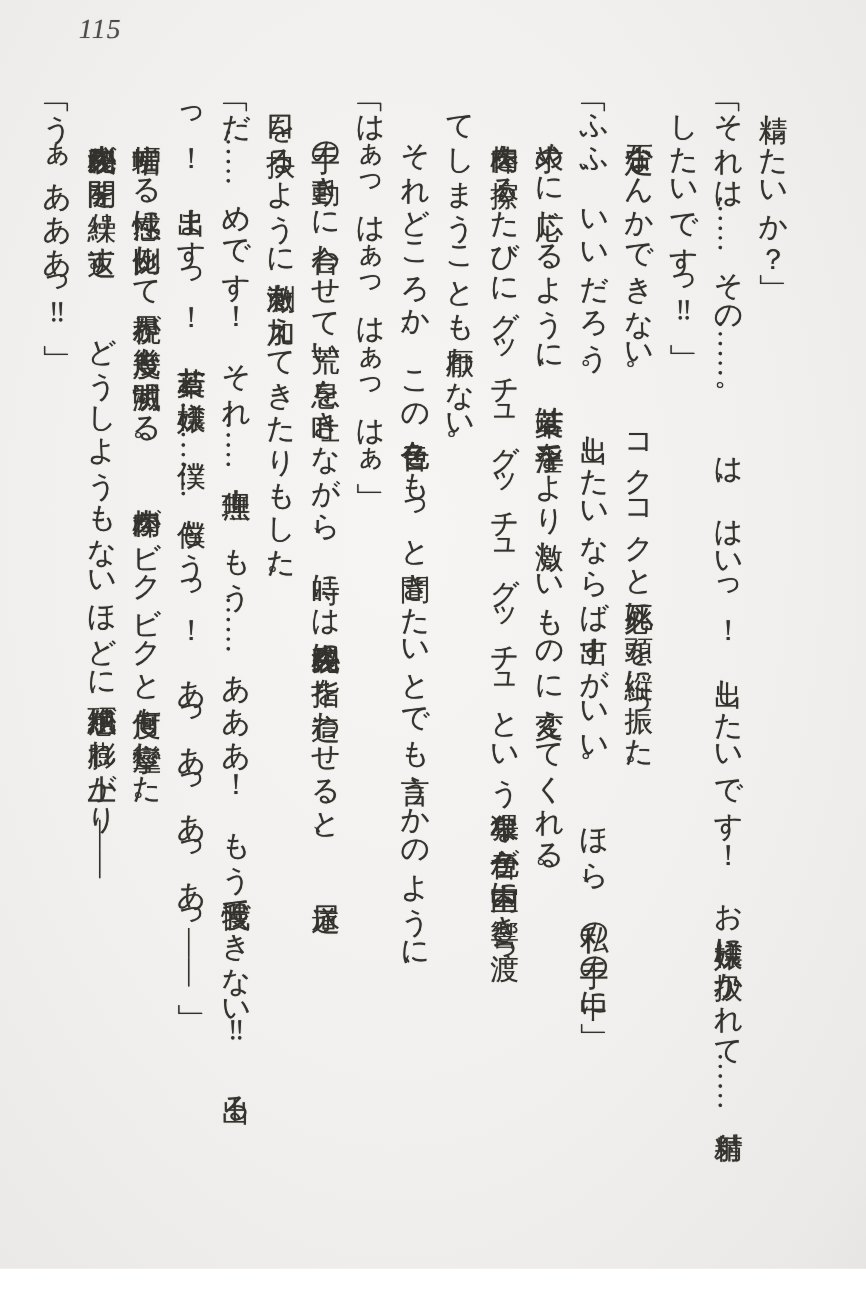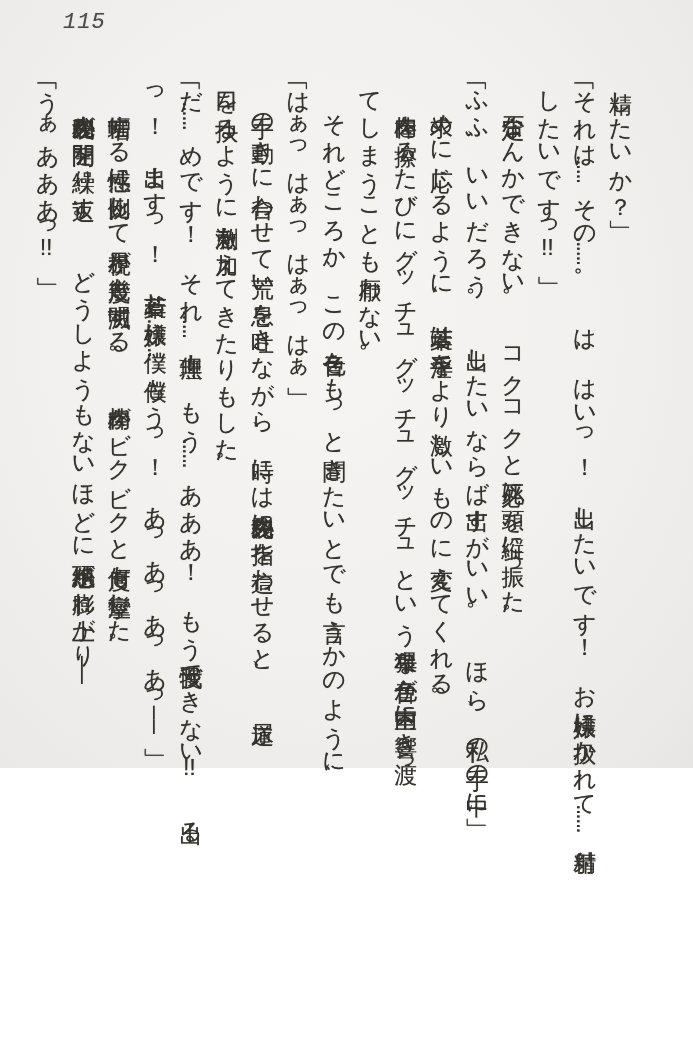--- a/index.html
+++ b/index.html
@@ -5,23 +5,23 @@
   html, body {
     margin: 0;
     padding: 0;
     width: 693px;
     height: 1050px;
     overflow: hidden;
   }
   .page {
     position: relative;
     width: 693px;
-    height: 768px;
+    height: 1015px;
     background: radial-gradient(ellipse at 46% 42%, #f6f5f3 0%, #f1f0ee 55%, #eae9e7 92%, #e6e5e3 100%);
-    font-family: Liberation Mono, monospace;
+    font-family: Liberation Serif, serif;
   }
   .page-number {
     position: absolute;
     left: 63px;
     top: 10px;
     font-size: 22px;
     font-style: italic;
     letter-spacing: 1px;
     color: #4e4d4a;
     text-shadow: 0 0 0.8px rgba(78,77,74,0.55);

